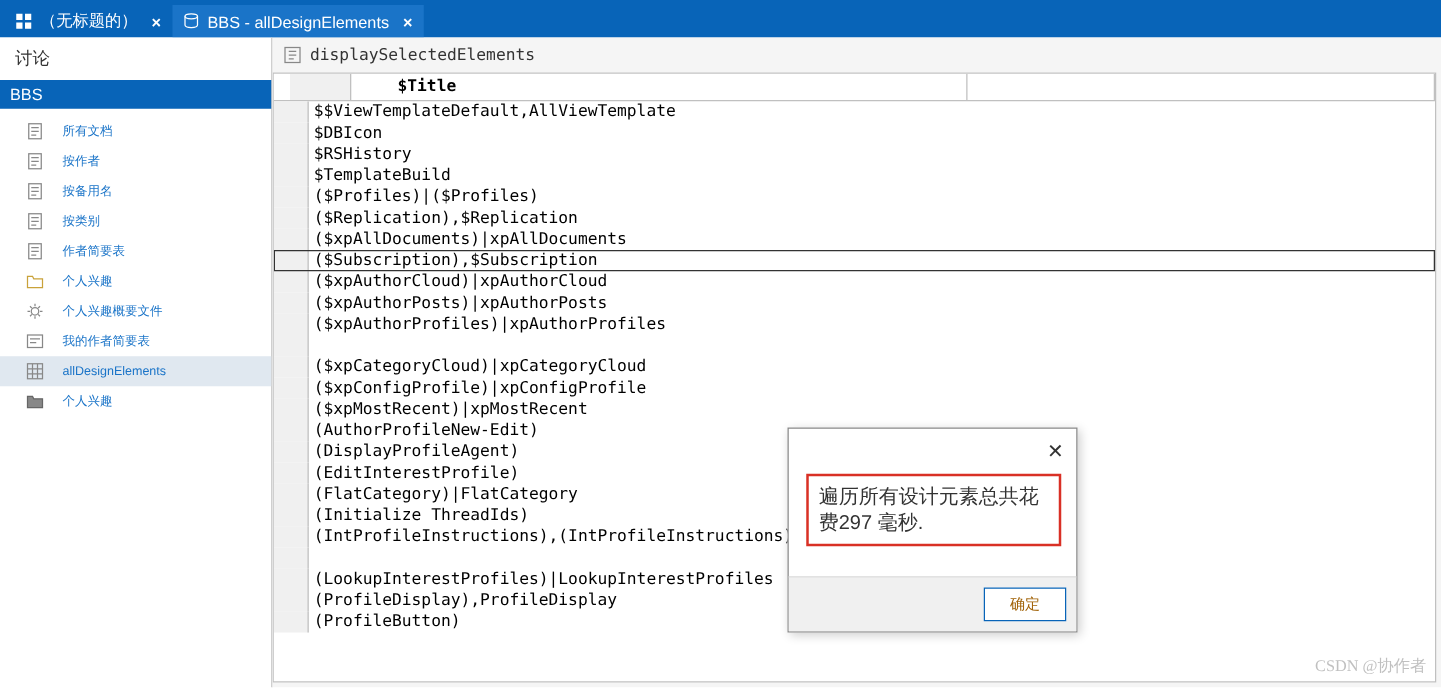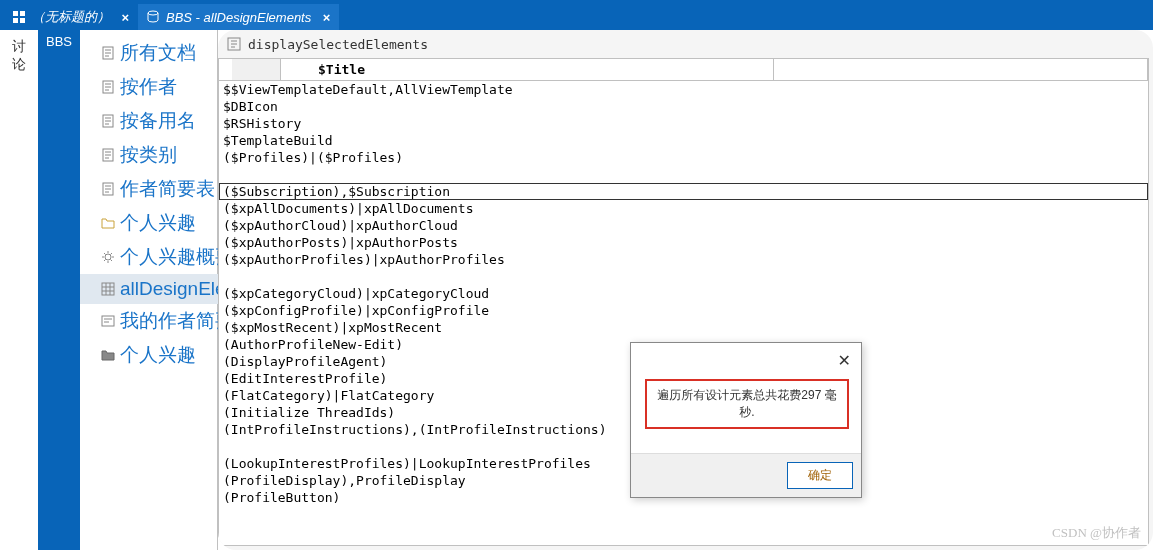--- a/index.html
+++ b/index.html
@@ -1,56 +1,56 @@
 <!DOCTYPE html>
 <html><head>
   <meta charset="utf-8">
   <style>
     * { margin: 0; padding: 0; box-sizing: border-box; }
     body { font-family: "Microsoft YaHei", SimSun, sans-serif; font-size: 12px; background: #fff; width: 1153px; height: 550px; overflow: hidden; position: relative; }
     
     .tab-bar { background: #0864b8; height: 30px; display: flex; align-items: center; padding-left: 4px; }
-    .tab { display: flex; align-items: center; height: 26px; padding: 0 8px; color: #fff; margin-top: 4px; cursor: pointer; gap: 6px; font-style: italic; }
+    .tab { display: flex; align-items: center; height: 26px; padding: 0 8px; color: #fff; margin-top: 4px; cursor: pointer; gap: 6px; }
     .tab.active { background: #1a74c8; }
     .tab-icon { width: 14px; height: 14px; display: inline-flex; align-items: center; justify-content: center; }
     .tab-icon svg { width: 14px; height: 14px; }
     .tab-label { font-size: 13px; }
     .tab-close { width: 10px; height: 10px; font-size: 13px; font-weight: bold; cursor: pointer; display: inline-flex; align-items: center; justify-content: center; margin-left: 4px; }
     
     .main { display: flex; height: calc(100% - 30px); }
     
-    .sidebar { width: 218px; background: #fff; border-right: 1px solid #c0c0c0; display: flex; flex-direction: row; }
+    .sidebar { width: 218px; background: #fff; border-right: 1px solid #c0c0c0; display: flex; flex-direction: column; }
     .sidebar-header { padding: 8px 12px; font-size: 14px; color: #333; }
     .sidebar-bbs { background: #0864b8; color: #fff; padding: 4px 8px; font-size: 13px; }
     .sidebar-items { padding: 6px 0; }
-    .sidebar-item { display: flex; align-items: center; gap: 4px; padding: 4px 8px 4px 20px; color: #1a74c8; font-size: 19px; cursor: pointer; }
+    .sidebar-item { display: flex; align-items: center; gap: 14px; padding: 4px 8px 4px 20px; color: #1a74c8; font-size: 10px; cursor: pointer; }
     .sidebar-item.selected { background: #e0e8f0; }
     .sidebar-item .icon { width: 16px; height: 16px; display: inline-flex; align-items: center; justify-content: center; color: #888; }
     
-    .content { flex: 1; display: flex; flex-direction: column; overflow: hidden; background: #f5f5f5; border-radius: 18px; }
+    .content { flex: 1; display: flex; flex-direction: column; overflow: hidden; background: #f5f5f5; }
     .content-toolbar { padding: 6px 8px; display: flex; align-items: center; gap: 6px; font-family: SimSun, monospace; font-size: 13px; color: #333; }
     .content-toolbar .icon { width: 16px; height: 16px; }
     
     .grid { flex: 1; background: #fff; border: 1px solid #c0c0c0; overflow: hidden; display: flex; flex-direction: column; margin: 0 4px 4px 0; }
     .grid-header { display: flex; border-bottom: 1px solid #c0c0c0; background: #fff; }
     .grid-header-cell { padding: 3px 24px; font-family: SimSun, monospace; font-size: 13px; font-weight: bold; border-right: 1px solid #c0c0c0; margin-left: 13px; }
     .grid-header-cell.first { width: 28px; background: #f0f0f0; border-right: 1px solid #c0c0c0; }
     .grid-header-cell.title { flex: 0 0 480px; }
     .grid-header-cell.rest { flex: 1; }
     
     .grid-rows { flex: 1; overflow-y: auto; font-family: SimSun, monospace; font-size: 13px; }
-    .grid-row { display: flex; height: 17px; line-height: 17px; flex-direction: column; }
+    .grid-row { display: flex; height: 17px; line-height: 17px; }
     .grid-row.selected { outline: 1px solid #333; outline-offset: -1px; }
     .grid-row-gutter { width: 28px; background: #f0f0f0; border-right: 1px solid #c0c0c0; flex-shrink: 0; }
     .grid-row-cell { padding: 0 4px; white-space: nowrap; }
     
     .dialog { position: absolute; left: 630px; top: 342px; width: 232px; background: #fff; border: 1px solid #888; box-shadow: 2px 2px 8px rgba(0,0,0,0.2); }
     .dialog-content { padding: 16px 12px 24px 14px; position: relative; }
     .dialog-close { position: absolute; top: 8px; right: 10px; font-size: 16px; cursor: pointer; color: #333; font-family: Arial; }
-    .dialog-msg { border: 2px solid #d93025; padding: 6px 8px; font-size: 12px; margin-top: 20px; color: #333; text-align: center; }
+    .dialog-msg { border: 2px solid #d93025; padding: 6px 8px; font-size: 16px; margin-top: 20px; color: #333; }
     .dialog-footer { background: #f0f0f0; border-top: 1px solid #ddd; padding: 8px; display: flex; justify-content: flex-end; }
     .dialog-btn { border: 1px solid #0864b8; background: #fff; padding: 4px 20px; font-size: 12px; cursor: pointer; color: #a16207; }
     
     .watermark { position: absolute; right: 12px; bottom: 8px; color: rgba(150,150,150,0.6); font-size: 13px; font-family: "Microsoft YaHei"; }
   </style>
 </head>
 <body>
 
 <div class="tab-bar">
   <div class="tab">
@@ -137,37 +137,37 @@
         </div>
         <div class="sidebar-item">
           <span class="icon">
             <svg viewBox="0 0 16 16" width="16" height="16">
               <circle cx="8" cy="8" r="3" fill="none" stroke="#888"></circle>
               <path d="M8 2v2M8 12v2M2 8h2M12 8h2M4 4l1.5 1.5M10.5 10.5L12 12M12 4l-1.5 1.5M5.5 10.5L4 12" stroke="#888"></path>
             </svg>
           </span>
           <span>个人兴趣概要文件</span>
         </div>
+        <div class="sidebar-item">
+          <span class="icon">
+            <svg viewBox="0 0 16 16" width="16" height="16">
+              <rect x="2" y="3" width="12" height="10" fill="none" stroke="#888"></rect>
+              <path d="M4 6h8M4 9h5" stroke="#888"></path>
+            </svg>
+          </span>
+          <span>我的作者简要表</span>
+        </div>
         <div class="sidebar-item selected">
           <span class="icon">
             <svg viewBox="0 0 16 16" width="16" height="16">
               <rect x="2" y="2" width="12" height="12" fill="none" stroke="#888"></rect>
               <path d="M2 6h12M2 10h12M6 2v12M10 2v12" stroke="#888"></path>
             </svg>
           </span>
           <span>allDesignElements</span>
-        </div>
-        <div class="sidebar-item">
-          <span class="icon">
-            <svg viewBox="0 0 16 16" width="16" height="16">
-              <rect x="2" y="3" width="12" height="10" fill="none" stroke="#888"></rect>
-              <path d="M4 6h8M4 9h5" stroke="#888"></path>
-            </svg>
-          </span>
-          <span>我的作者简要表</span>
         </div>
         <div class="sidebar-item">
           <span class="icon">
             <svg viewBox="0 0 16 16" width="16" height="16">
               <path d="M2 4 h4 l1 2 h7 v7 h-12 z" fill="#888" stroke="#666"></path>
             </svg>
           </span>
           <span>个人兴趣</span>
         </div>
       </div>
@@ -205,28 +205,29 @@
           <div class="grid-row">
             <div class="grid-row-gutter"></div>
             <div class="grid-row-cell">$TemplateBuild</div>
           </div>
           <div class="grid-row">
             <div class="grid-row-gutter"></div>
             <div class="grid-row-cell">($Profiles)|($Profiles)</div>
           </div>
           <div class="grid-row">
             <div class="grid-row-gutter"></div>
+            <div class="grid-row-cell">($Replication),$Replication</div>
+          </div>
+          <div class="grid-row">
+            <div class="grid-row-gutter"></div>
+            <div class="grid-row-cell">($xpAllDocuments)|xpAllDocuments</div>
           </div>
           <div class="grid-row selected">
             <div class="grid-row-gutter"></div>
             <div class="grid-row-cell">($Subscription),$Subscription</div>
-          </div>
-          <div class="grid-row">
-            <div class="grid-row-gutter"></div>
-            <div class="grid-row-cell">($xpAllDocuments)|xpAllDocuments</div>
           </div>
           <div class="grid-row">
             <div class="grid-row-gutter"></div>
             <div class="grid-row-cell">($xpAuthorCloud)|xpAuthorCloud</div>
           </div>
           <div class="grid-row">
             <div class="grid-row-gutter"></div>
             <div class="grid-row-cell">($xpAuthorPosts)|xpAuthorPosts</div>
           </div>
           <div class="grid-row">

